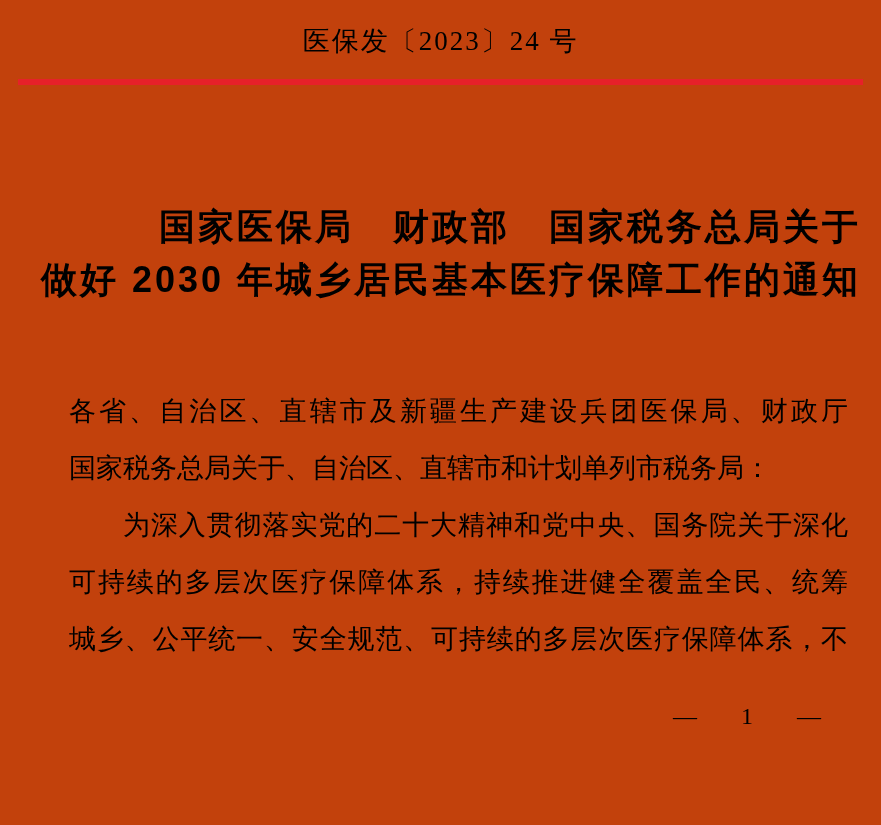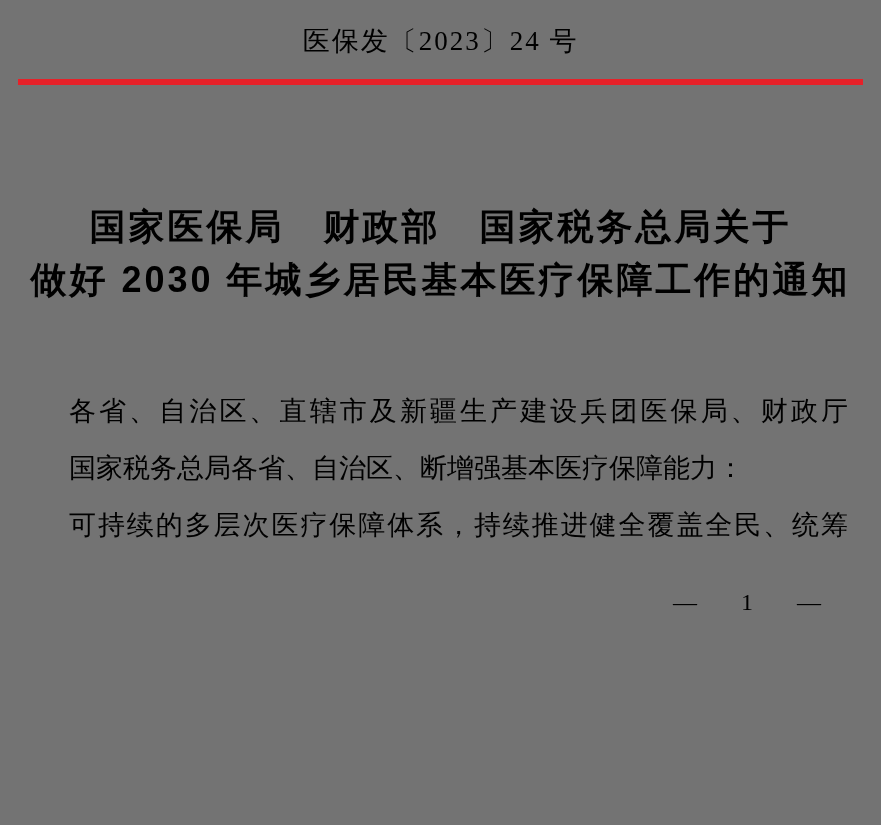--- a/index.html
+++ b/index.html
@@ -1,20 +1,20 @@
 <!DOCTYPE html>
 <html><head>
 <meta charset="utf-8">
 <style>
   html, body { margin: 0; padding: 0; background: #ffffff; }
   .page {
     position: relative;
     width: 881px;
     height: 825px;
-    background: #737373;
+    background: #c2410c;
     color: #000000;
     font-family: "Liberation Serif", "DejaVu Serif", serif;
     overflow: hidden;
     box-sizing: border-box;
   }
   .doc-number {
     padding-top: 26px;
     height: 30px;
     line-height: 30px;
     text-align: center;
@@ -29,21 +29,21 @@
   }
   .title {
     margin: 115px 20px 0 20px;
     text-align: center;
     font-family: "Liberation Sans", "DejaVu Sans", sans-serif;
     font-weight: 700;
     font-size: 36px;
     line-height: 53px;
     letter-spacing: 3px;
   }
-  .title-line { display: block; white-space: pre; }
+  .title-line { display: block; white-space: pre; text-align: right; }
   .body {
     margin: 77px 33px 0 33px;
     font-size: 27px;
     line-height: 57px;
     font-family: "Liberation Serif", "DejaVu Serif", serif;
   }
   .line {
     text-align: justify;
     text-align-last: justify;
     text-justify: inter-character;
@@ -72,24 +72,26 @@
   <div class="red-divider" data-bind-style="background-color:divider_color" style="background-color: rgb(230, 33, 41);"></div>
 
   <h1 class="title">
     <span class="title-line" data-bind="title.line1">国家医保局　财政部　国家税务总局关于</span>
     <span class="title-line" data-bind="title.line2">做好 2030 年城乡居民基本医疗保障工作的通知</span>
   </h1>
 
   <div class="body">
     <div class="paragraph">
       <div class="line" data-bind="body.paragraphs.0.lines.0">各省、自治区、直辖市及新疆生产建设兵团医保局、财政厅（局），</div>
-      <div class="line line-left" data-bind="body.paragraphs.0.lines.1">国家税务总局各省、自治区、断增强基本医疗保障能力：</div>
+      <div class="line line-left" data-bind="body.paragraphs.0.lines.1">国家税务总局关于、自治区、直辖市和计划单列市税务局：</div>
     </div>
     <div class="paragraph">
+      <div class="line line-indent" data-bind="body.paragraphs.1.lines.0">为深入贯彻落实党的二十大精神和党中央、国务院关于深化</div>
       <div class="line" data-bind="body.paragraphs.1.lines.1">可持续的多层次医疗保障体系，持续推进健全覆盖全民、统筹</div>
+      <div class="line" data-bind="body.paragraphs.1.lines.2">城乡、公平统一、安全规范、可持续的多层次医疗保障体系，不</div>
     </div>
   </div>
 
   <div class="footer">
     <span data-bind="footer.page_number">—  1  —</span>
   </div>
 
 </div>
 
 </body></html>

